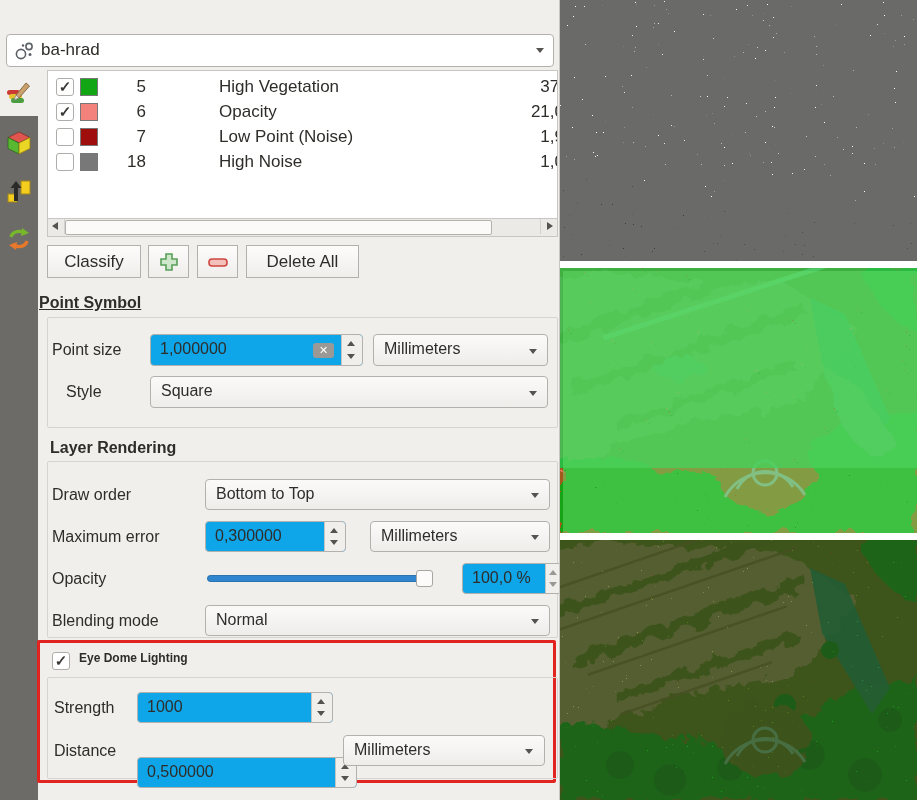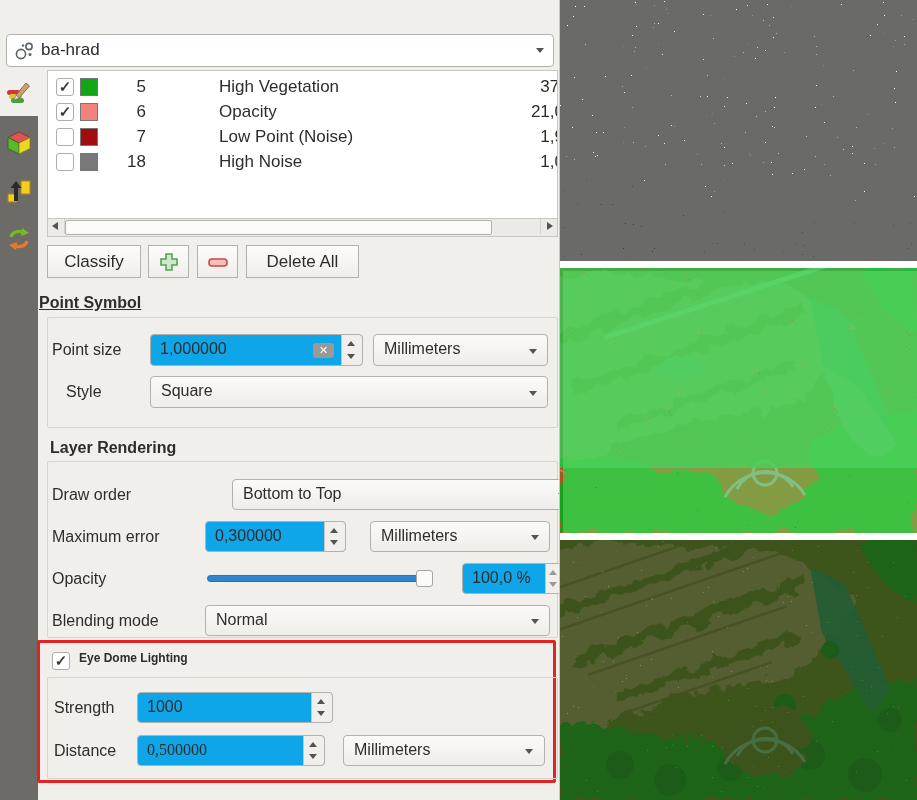--- a/index.html
+++ b/index.html
@@ -216,21 +216,21 @@
   <div class="flabel" style="left:52px;top:383px;margin-left:14px;">Style</div>
   <div class="combo" style="left:150px;top:376px;width:398px;height:32px;text-decoration:underline;">
     <span class="val">Square</span>
     <span class="combo-arrow" style="right:10px;top:14px;"></span>
   </div>
 
   <div class="h" style="left:50px;top:439px;">Layer Rendering</div>
   <div class="frame" style="left:47px;top:461px;width:509px;height:175px;"></div>
 
   <div class="flabel" style="left:52px;top:486px;">Draw order</div>
-  <div class="combo" style="left:205px;top:479px;width:345px;height:31px;margin-left:27px;">
+  <div class="combo" style="left:205px;top:479px;width:345px;height:31px;">
     <span class="val">Bottom to Top</span>
     <span class="combo-arrow" style="right:10px;top:13px;"></span>
   </div>
 
   <div class="flabel" style="left:52px;top:528px;">Maximum error</div>
   <div class="spin" style="left:205px;top:521px;width:141px;height:31px;">
     <span class="val">0,300000</span>
     <span class="btns">
         <i class="sp-up"></i>
         <i class="sp-dn"></i>
@@ -269,21 +269,21 @@
   <div class="flabel" style="left:54px;top:699px;">Strength</div>
   <div class="spin" style="left:137px;top:692px;width:196px;height:31px;">
     <span class="val">1000</span>
     <span class="btns">
         <i class="sp-up"></i>
         <i class="sp-dn"></i>
       </span>
   </div>
 
   <div class="flabel" style="left:54px;top:742px;">Distance</div>
-  <div class="spin" style="left:137px;top:735px;width:188px;height:31px;font-family:Liberation Serif, serif;">
+  <div class="spin" style="left:137px;top:757px;width:220px;height:31px;">
     <span class="val">0,500000</span>
     <span class="btns">
         <i class="sp-up"></i>
         <i class="sp-dn"></i>
       </span>
   </div>
   <div class="combo" style="left:343px;top:735px;width:202px;height:31px;">
     <span class="val">Millimeters</span>
     <span class="combo-arrow" style="right:11px;top:13px;"></span>
   </div>

